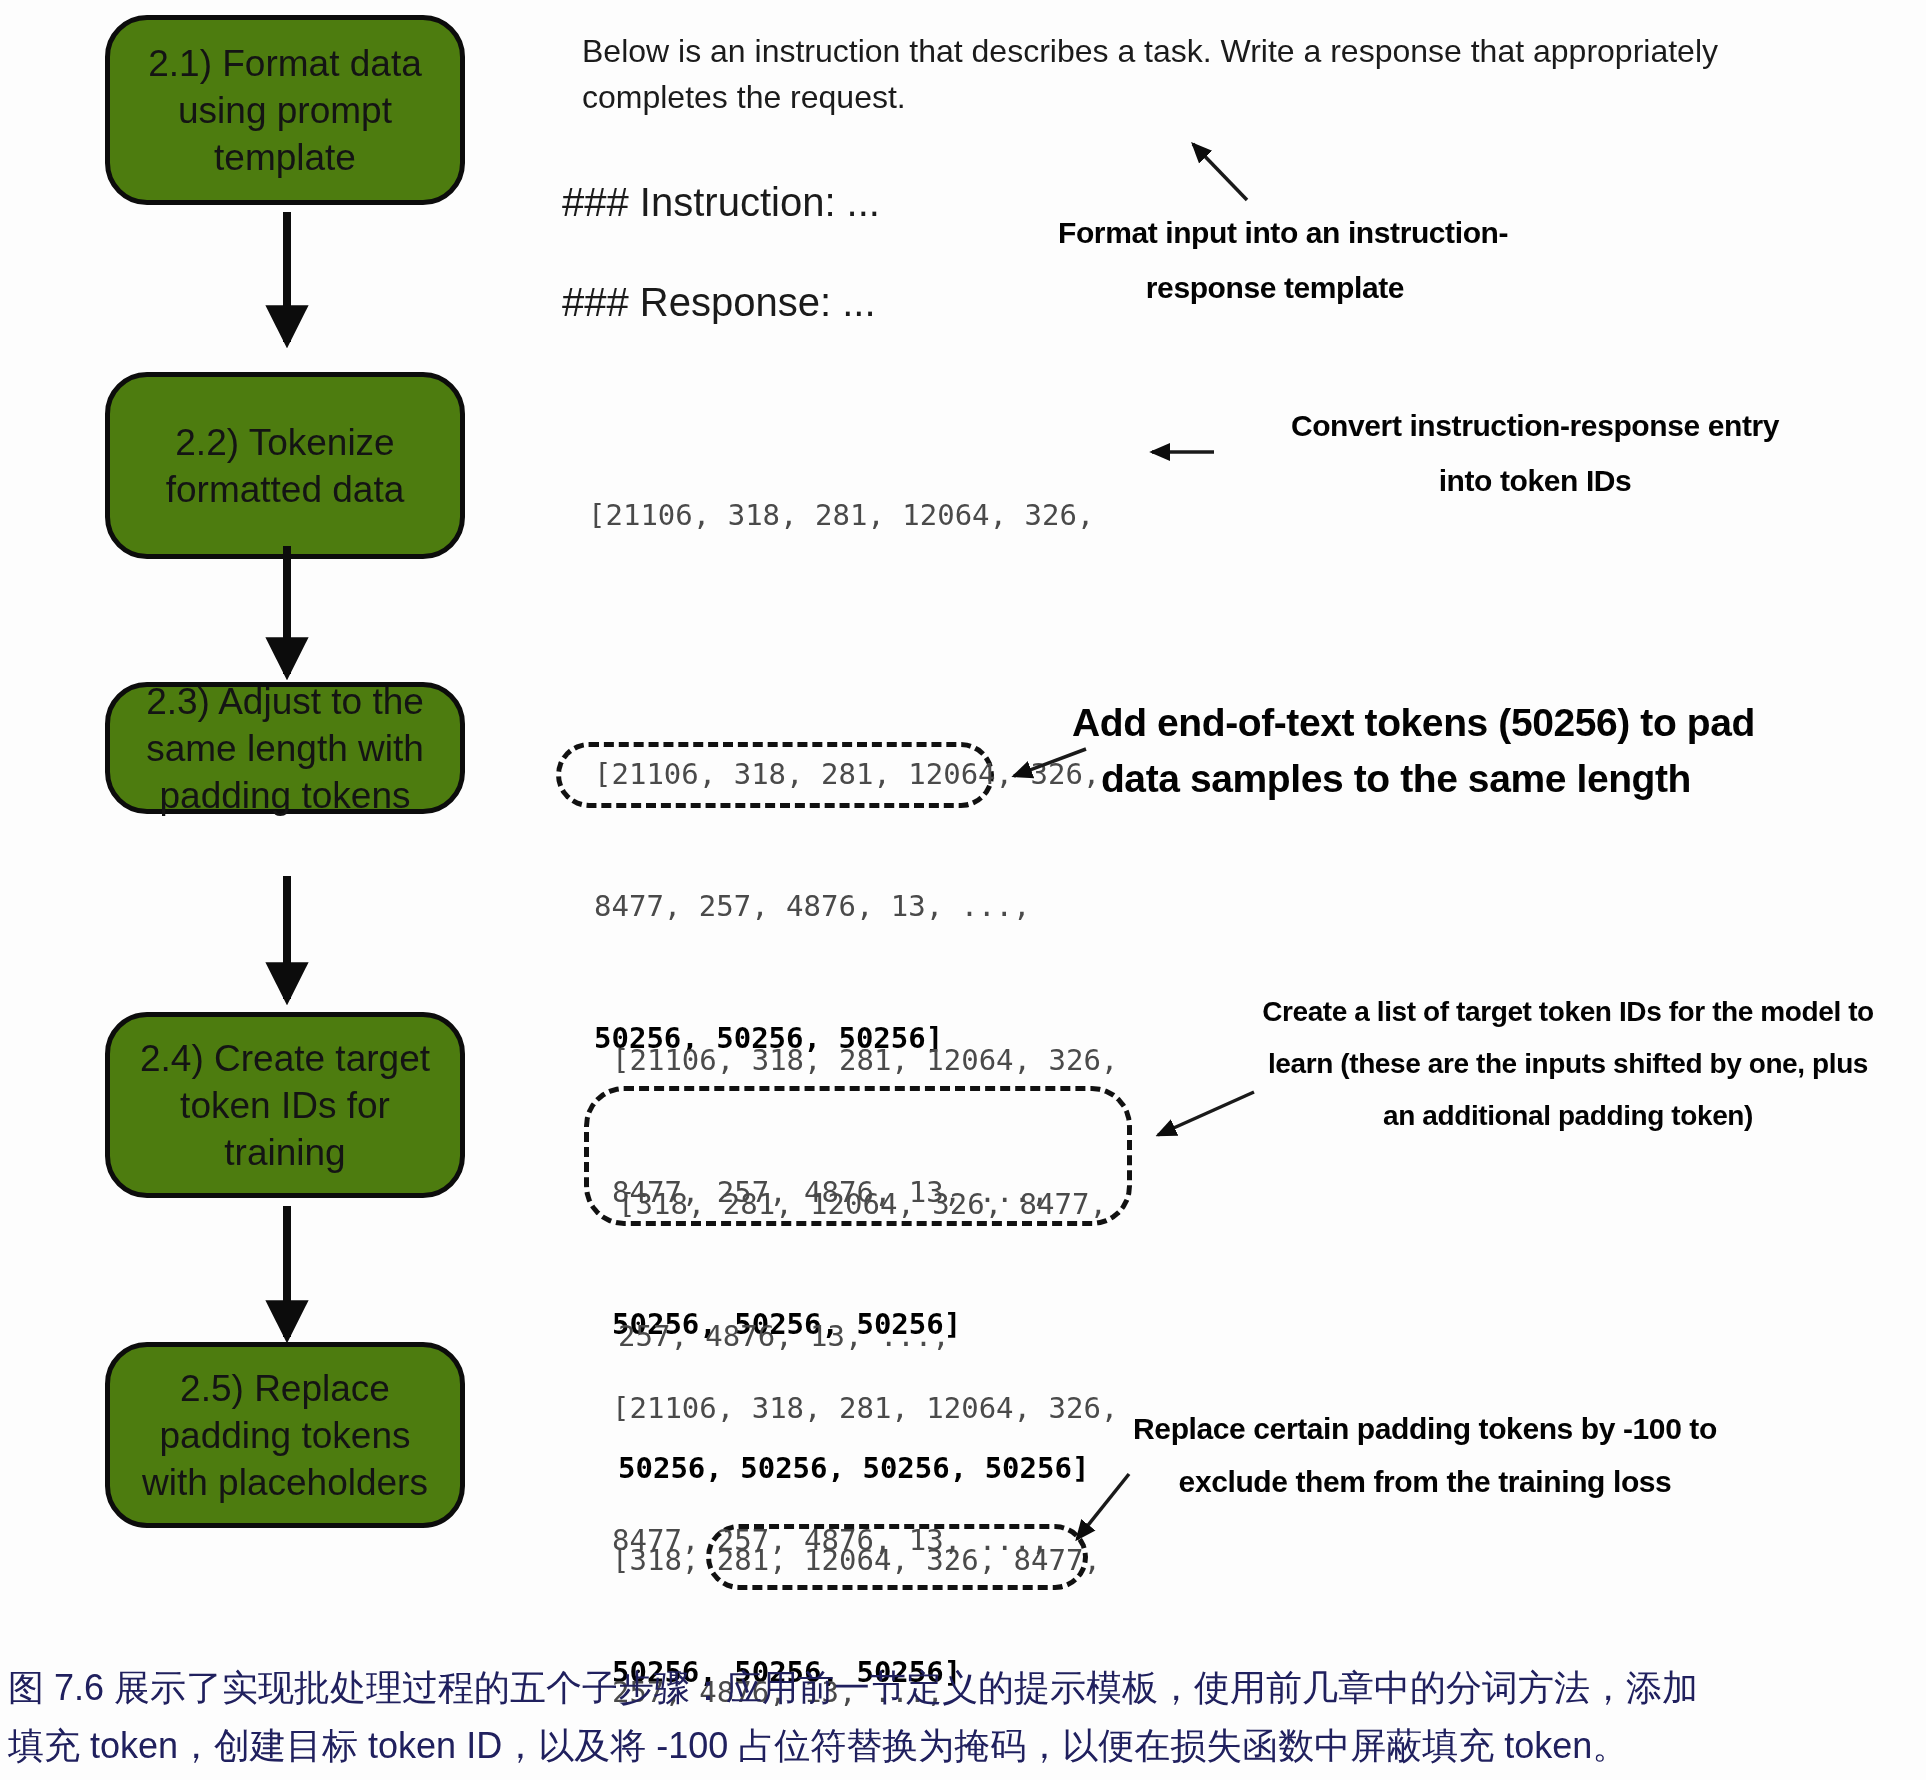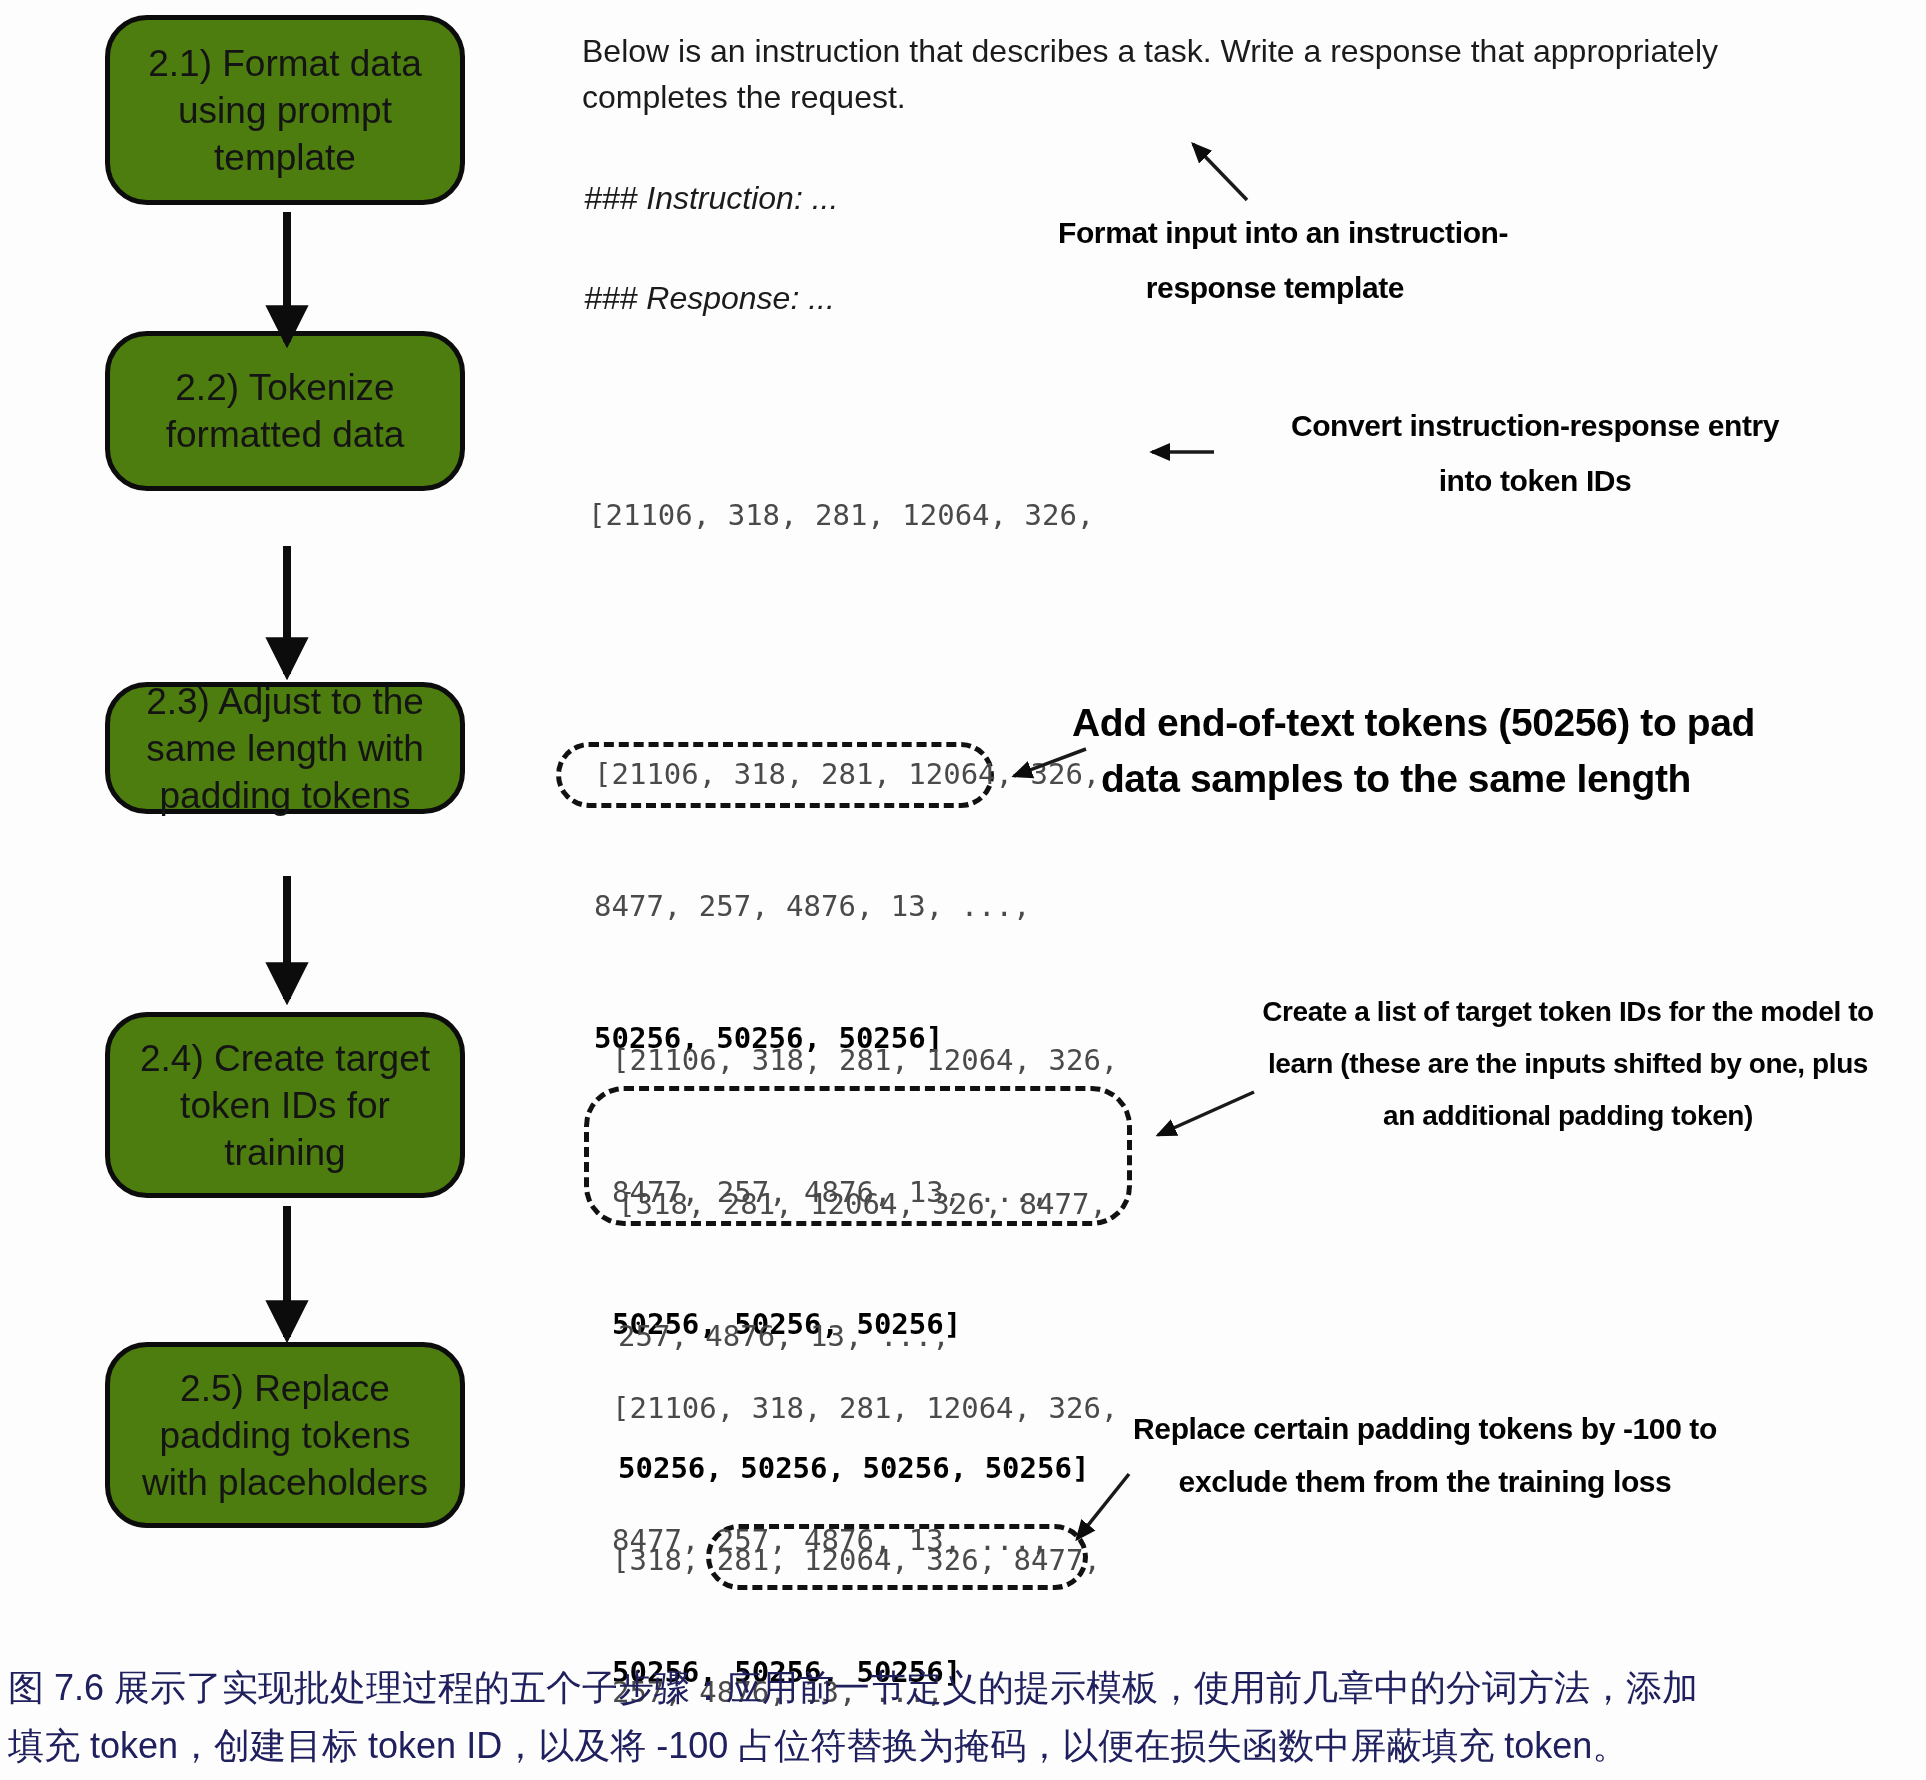--- a/index.html
+++ b/index.html
@@ -10,27 +10,27 @@
   .layer{position:absolute;left:0;top:0;width:1926px;height:1780px;}
   
   .flow-box{
     position:absolute;left:105px;width:360px;box-sizing:border-box;
     border:5px solid #0c0c0c;border-radius:42px;background:#4d7c0f;
     display:flex;align-items:center;justify-content:center;
     font-size:37px;line-height:47px;text-align:center;color:#141414;
     white-space:pre;
   }
   .fb1{top:15px;height:190px;}
-  .fb2{top:331px;height:160px;}
+  .fb2{top:372px;height:187px;}
   .fb3{top:682px;height:132px;}
   .fb4{top:1012px;height:186px;}
   .fb5{top:1342px;height:186px;}
   
   .para{position:absolute;left:582px;top:28px;font-size:32px;line-height:46px;color:#1b1b1b;white-space:pre;}
-  .hashline{position:absolute;left:584px;font-size:32px;color:#1b1b1b;white-space:pre;font-style:italic;}
+  .hashline{position:absolute;left:562px;font-size:40px;color:#1b1b1b;white-space:pre;}
   .hash-instruction{top:180px;}
   .hash-response{top:280px;}
   
   .mono{position:absolute;font-family:"DejaVu Sans Mono",monospace;font-size:29px;line-height:44px;color:#4a4a4a;white-space:pre;}
   .mono .bold-line,.mono .bold-frag{font-weight:bold;color:#000000;}
   .l22{left:588px;top:405px;}
   .l23{left:594px;top:664px;}
   .l24a{left:612px;top:950px;}
   .l24b{left:618px;top:1094px;}
   .l25a{left:612px;top:1298px;}

